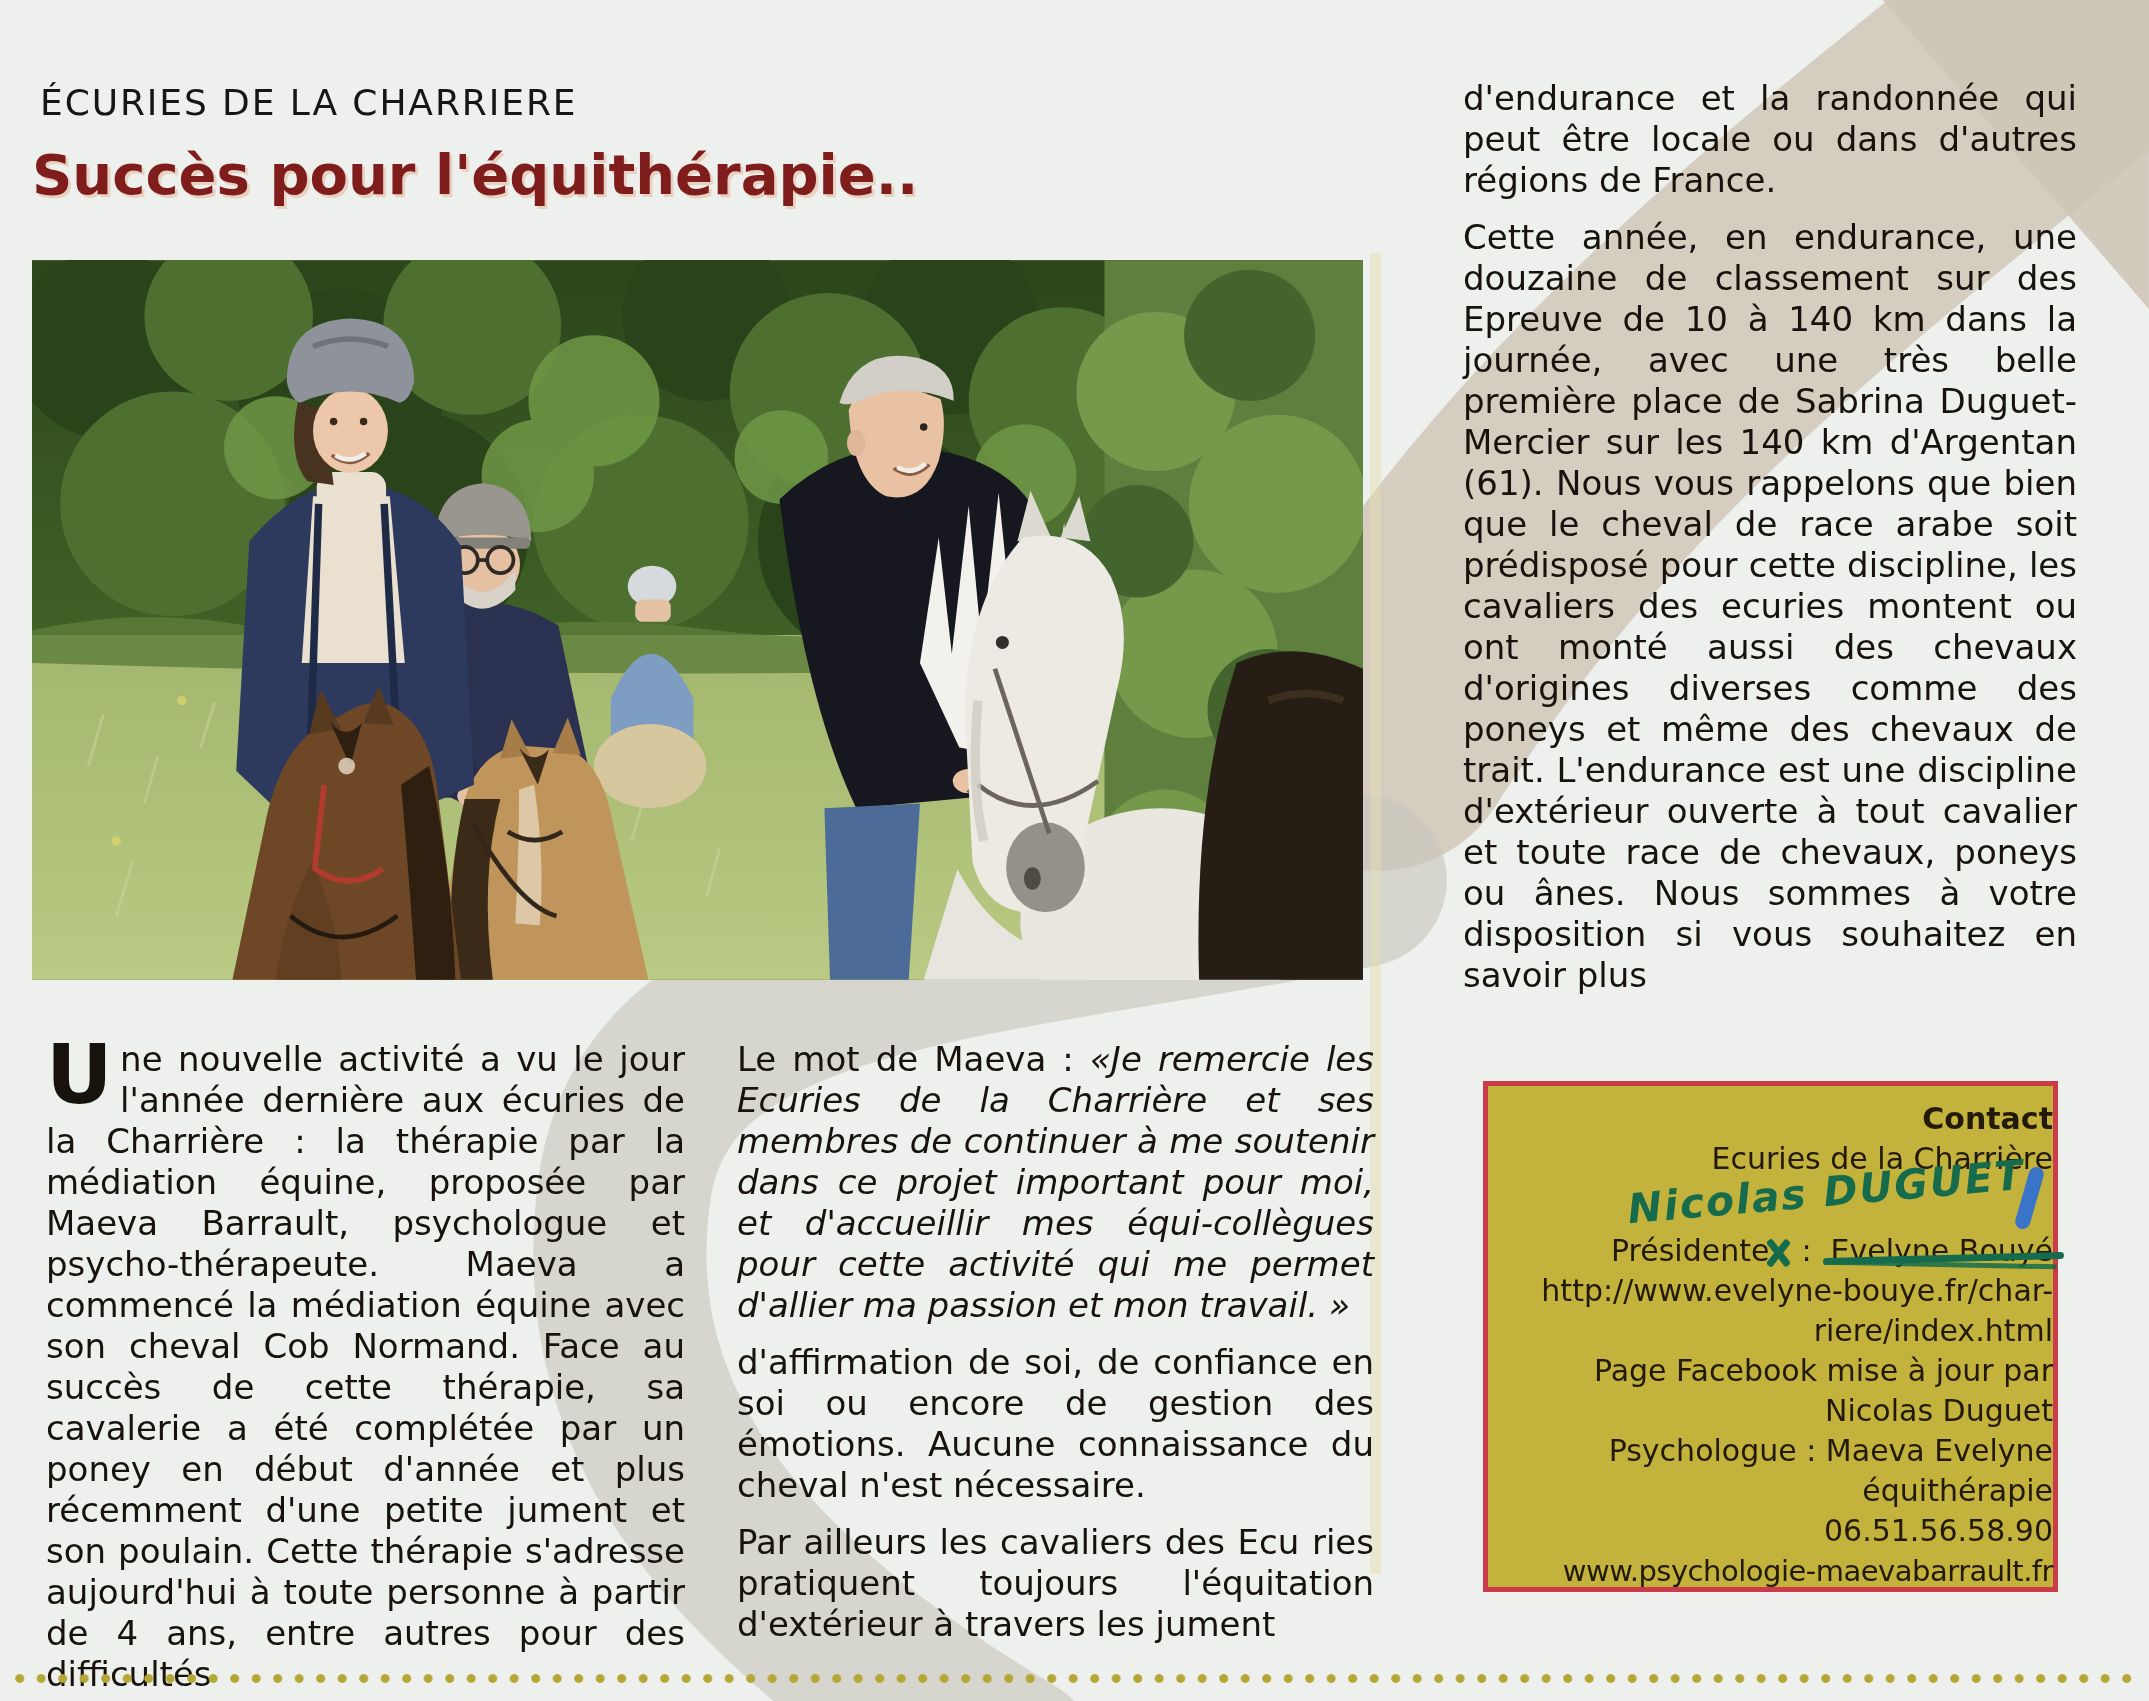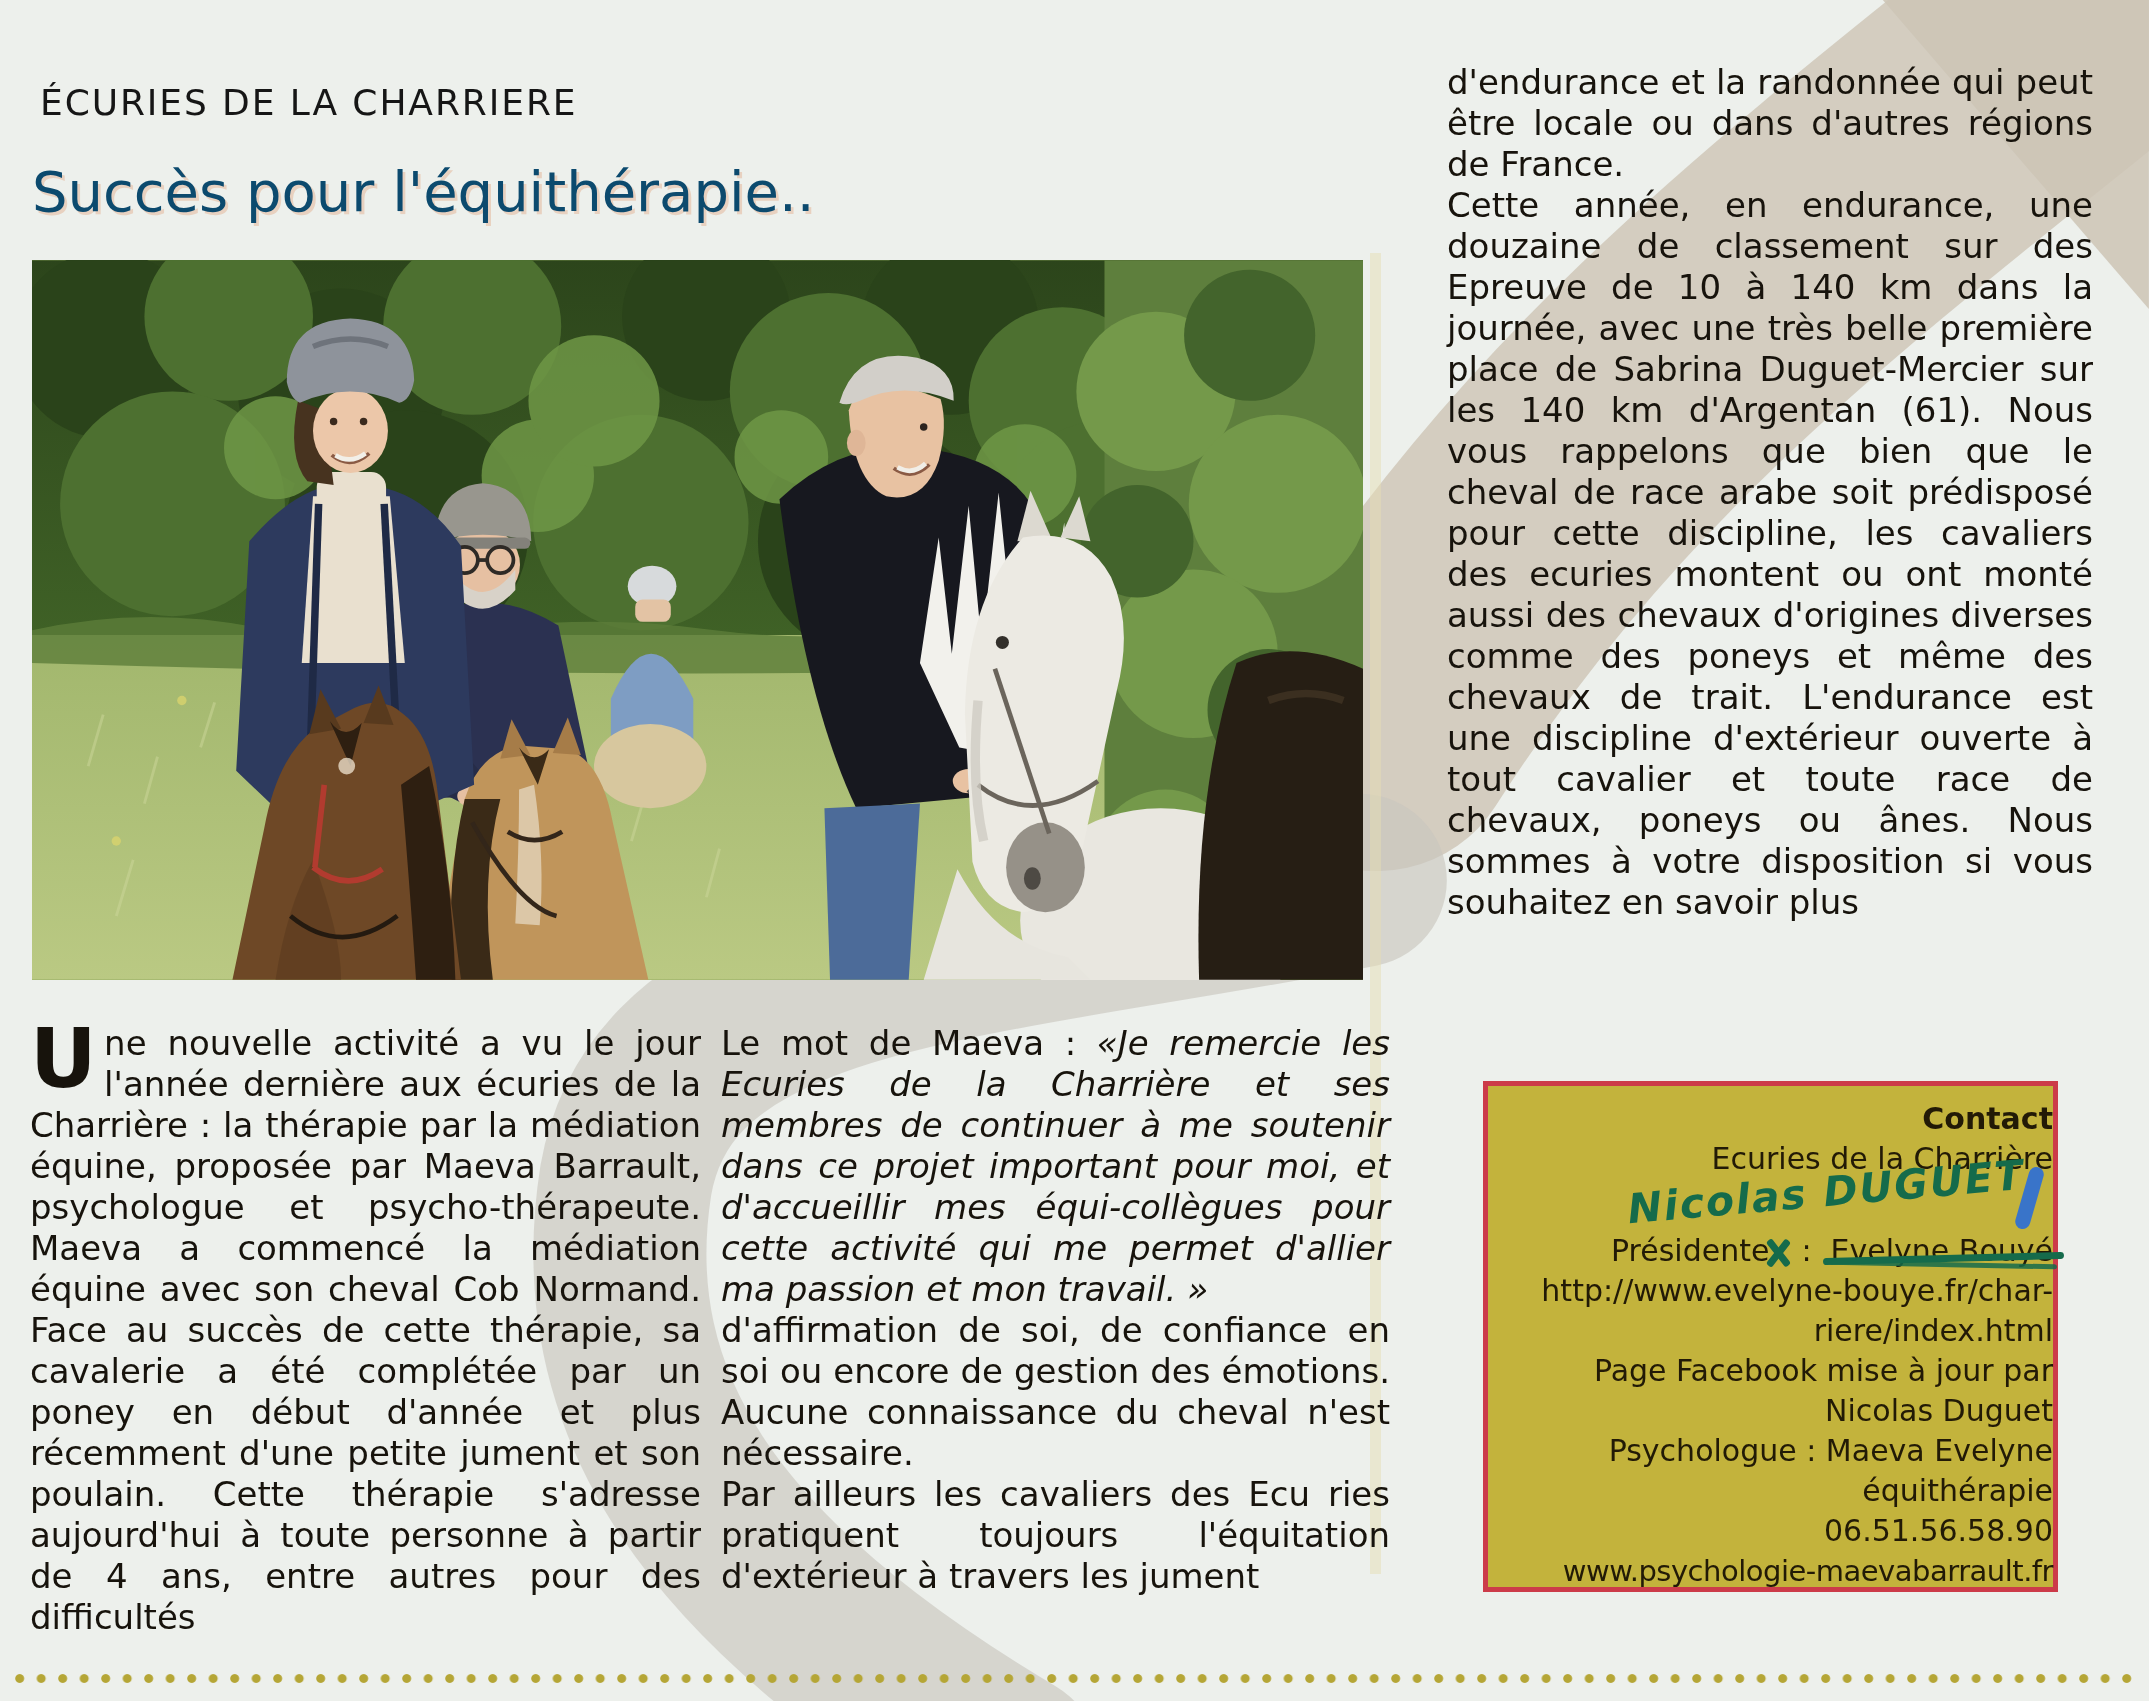--- a/index.html
+++ b/index.html
@@ -1,28 +1,28 @@
 <!DOCTYPE html>
 <html style="font-size:15px"><head>
 <meta charset="utf-8">
 <style>
   html,body{margin:0;padding:0;background:#6e6e6e;}
   .page{position:relative;width:2149px;height:1701px;background:#edf0ec;overflow:hidden;
         font-family:"DejaVu Sans",sans-serif;color:#17130c;}
   .swoosh{position:absolute;left:0;top:0;z-index:0;}
   .kicker{position:absolute;left:40px;top:82px;font-size:36px;letter-spacing:1.9px;color:#161616;
           white-space:nowrap;z-index:2;}
-  .title{position:absolute;left:32px;top:159px;font-size:56px;font-weight:normal;color:#0c4a6e;
+  .title{position:absolute;left:32px;top:142px;font-size:56px;font-weight:bold;color:#7f1d1d;
          text-shadow:2.8px 2.8px 0 rgba(222,140,90,.30);white-space:nowrap;z-index:2;}
   .photo{position:absolute;left:32px;top:260px;width:1331px;height:720px;overflow:hidden;
          background:#7f9b4e;z-index:1;}
   .fold{position:absolute;left:1370px;top:253px;width:11.2px;height:1321px;background:#e6ddb4;
         opacity:.5;z-index:1;}
   .col{position:absolute;text-align:justify;font-size:34px;line-height:41px;z-index:2;}
-  .col p{margin:0;}
+  .col p{margin:16px;}
   .col1{left:30px;top:1023px;width:671px;}
   .col2{left:721px;top:1023px;width:669px;}
   .col3{left:1447px;top:62px;width:646px;}
   .dropcap{float:left;font-size:82px;line-height:67px;font-weight:bold;padding:1.9px 7.5px 0 0;}
   .italic{font-style:italic;}
   .contact{position:absolute;left:1483px;top:1081px;width:575px;height:511px;background:#c3b33c;
            border:5.6px solid #cc3b49;box-sizing:border-box;text-align:right;font-size:30px;
            line-height:40px;color:#221a06;padding-top:13px;z-index:3;}
   .c-title{font-weight:bold;}
   .c-site{font-size:29px;letter-spacing:-0.5px;}

